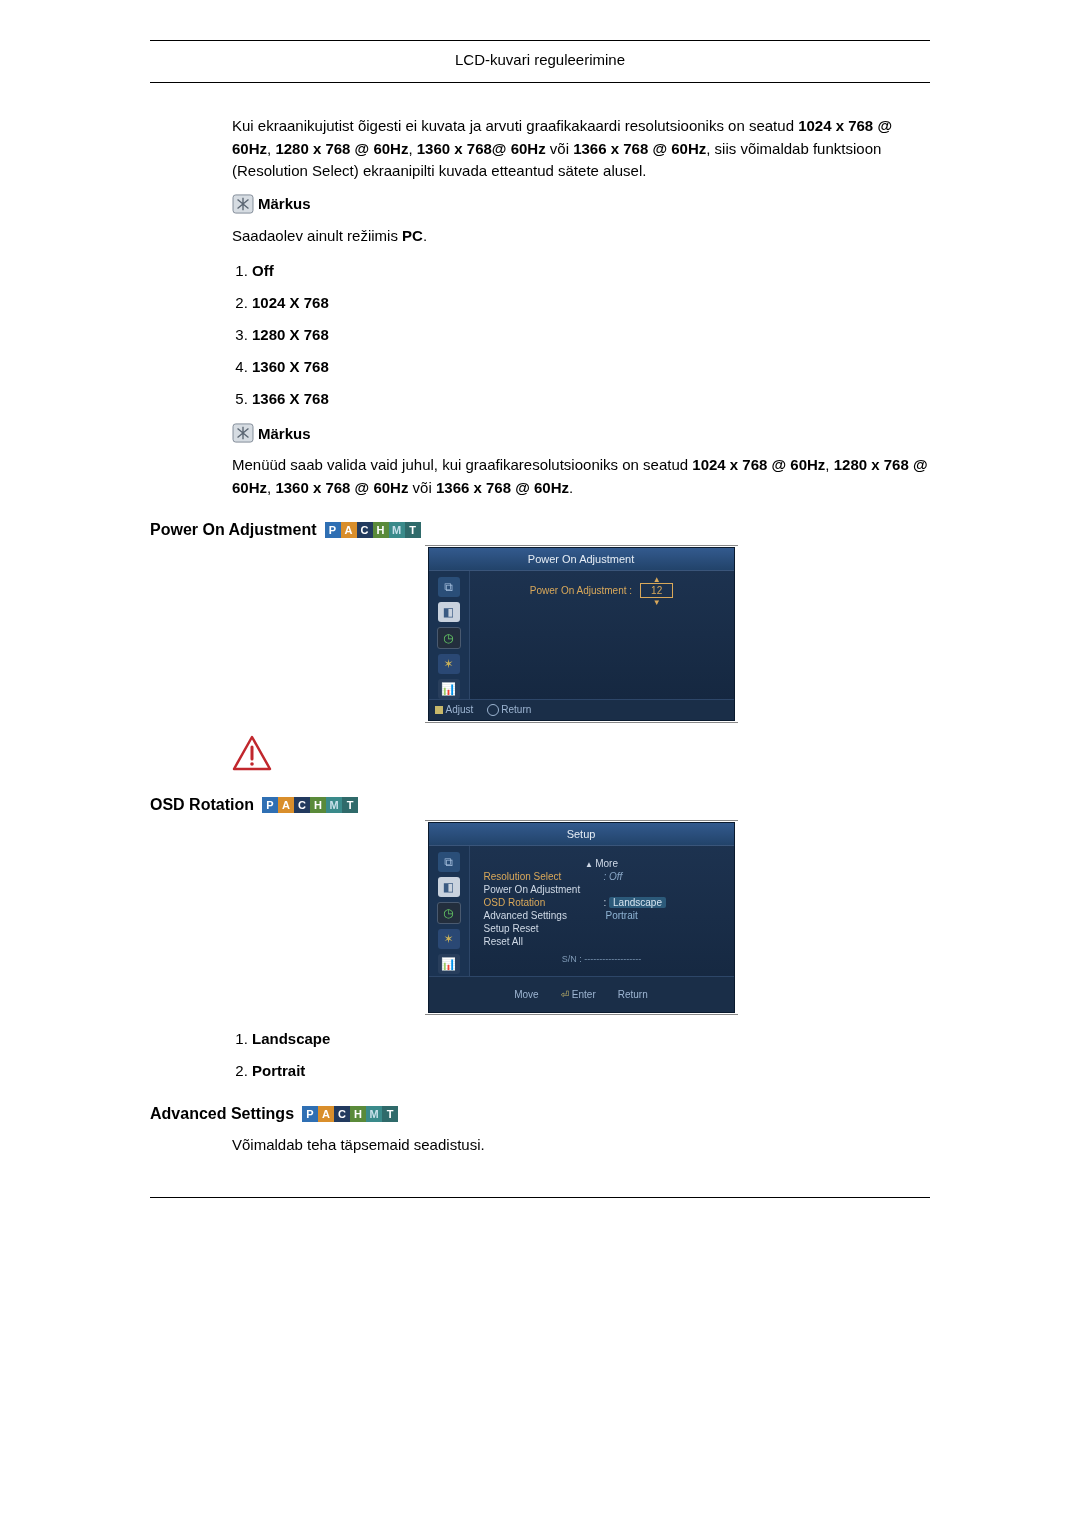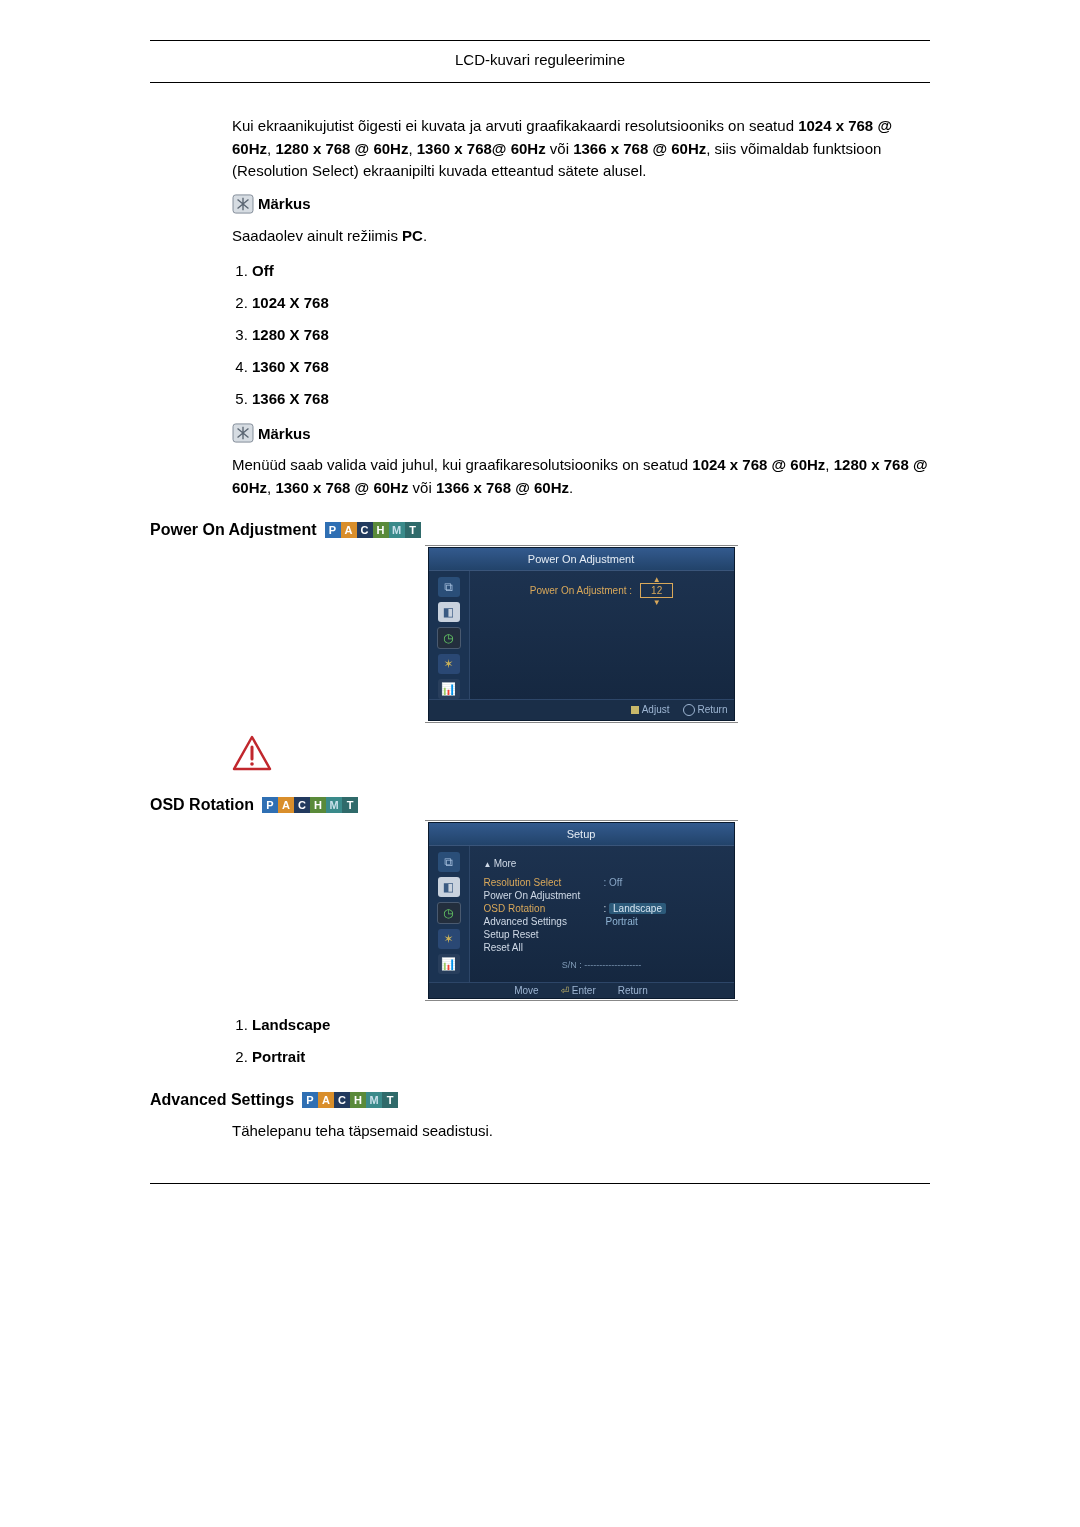--- a/index.html
+++ b/index.html
@@ -155,49 +155,49 @@
     position:relative;
     font-size:10px;
   }
   .poa-arrow{position:absolute;left:50%;transform:translateX(-50%);color:#d9a85a;font-size:8px;}
   .poa-arrow.up{top:-9px;}
   .poa-arrow.down{bottom:-10px;}
   .osd-foot {
     border-top: 1px solid #2d4668;
     padding: 4px 6px;
     display: flex;
-    justify-content: flex-end;
+    justify-content: flex-start;
     gap: 14px;
     color: #9db5d2;
     font-size: 10px;
     background:#1a2e48;
   }
   .osd-foot .ic{width:10px;height:10px;border:1px solid #9db5d2;border-radius:50%;display:inline-block;vertical-align:middle;margin-right:2px;}
   .osd-foot .sq{width:8px;height:8px;background:#c8b86a;display:inline-block;vertical-align:middle;margin-right:3px;}
   .osd-foot3 {
     border-top: 1px solid #2d4668;
-    padding: 2px 6px;
+    padding: 12px 6px;
     display: flex;
     justify-content: center;
     gap: 22px;
     color: #9db5d2;
     font-size: 10px;
     background:#1a2e48;
   }
   .setup-list .row {
     display: flex;
     align-items: center;
     padding: 1px 0;
     font-size: 10px;
   }
   .setup-list .lab { width: 120px; }
   .setup-list .hl { color: #d9a85a; }
-  .setup-list .val { color: #88a6c6; }
+  .setup-list .val { color: #88a6c6; font-style: italic; }
   .setup-list .hlv{background:#2c5a7a;color:#d6e4f0;padding:0 4px;border-radius:2px;}
-  .more-row{color:#d0dae8;margin-bottom:7px;}
+  .more-row{color:#d0dae8;margin-bottom:1px;text-align:center;}
   .more-row:before{content:"▲ ";font-size:8px;}
   .sn-row{color:#7f9ab6;text-align:center;font-size:9px;margin-top:6px;}
 
   .warn-icon {
     display:block;
     margin: 8px 0;
   }
   .bottom-rule{
     border-top:1px solid #000;
     margin-top:40px;
@@ -372,17 +372,17 @@
       <span class="mode-badge bg-blue">P</span>
       <span class="mode-badge bg-orange">A</span>
       <span class="mode-badge bg-navy">C</span>
       <span class="mode-badge bg-green">H</span>
       <span class="mode-badge bg-teal">M</span>
       <span class="mode-badge bg-dteal">T</span>
     </span>
   </div>
 
   <div class="content">
-    <p class="para">Tähelepanu teha täpsemaid seadistusi.</p>
+    <p class="para">Võimaldab teha täpsemaid seadistusi.</p>
   </div>
 
   <div class="bottom-rule"></div>
 </div>
 
 </body></html>

